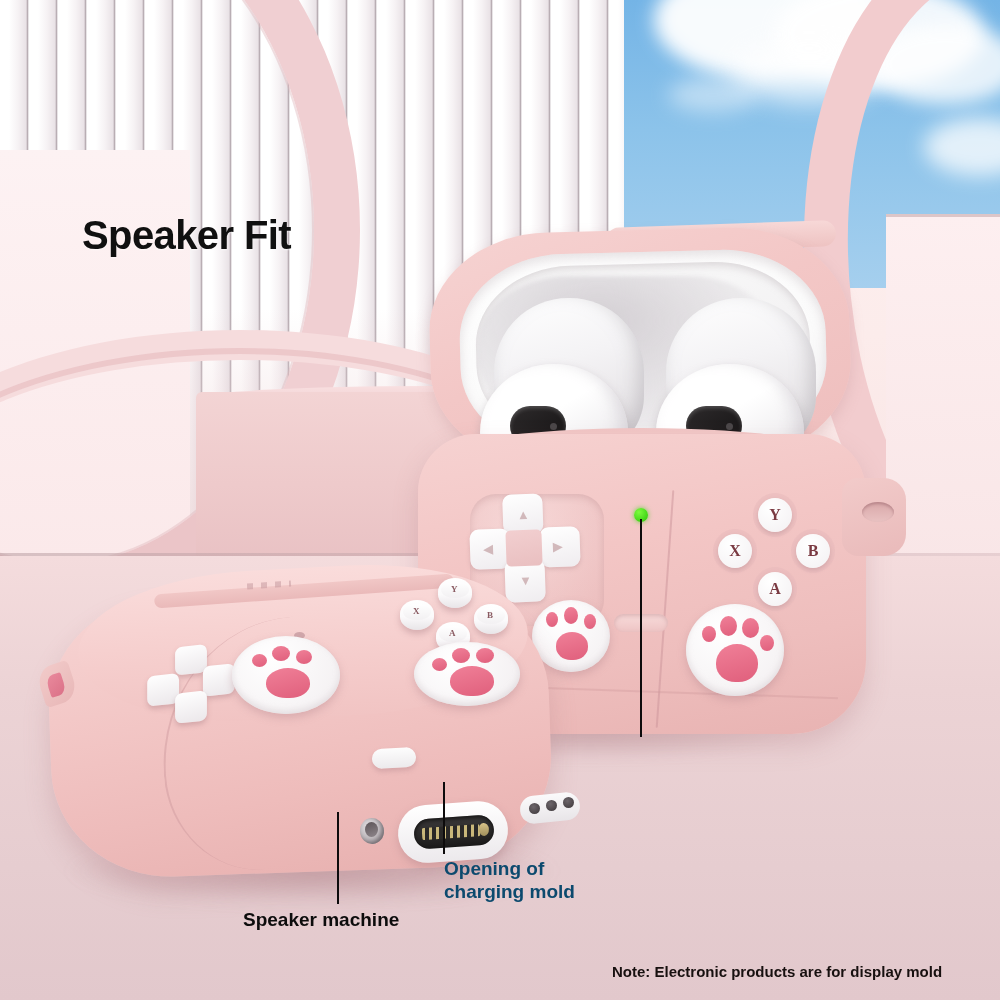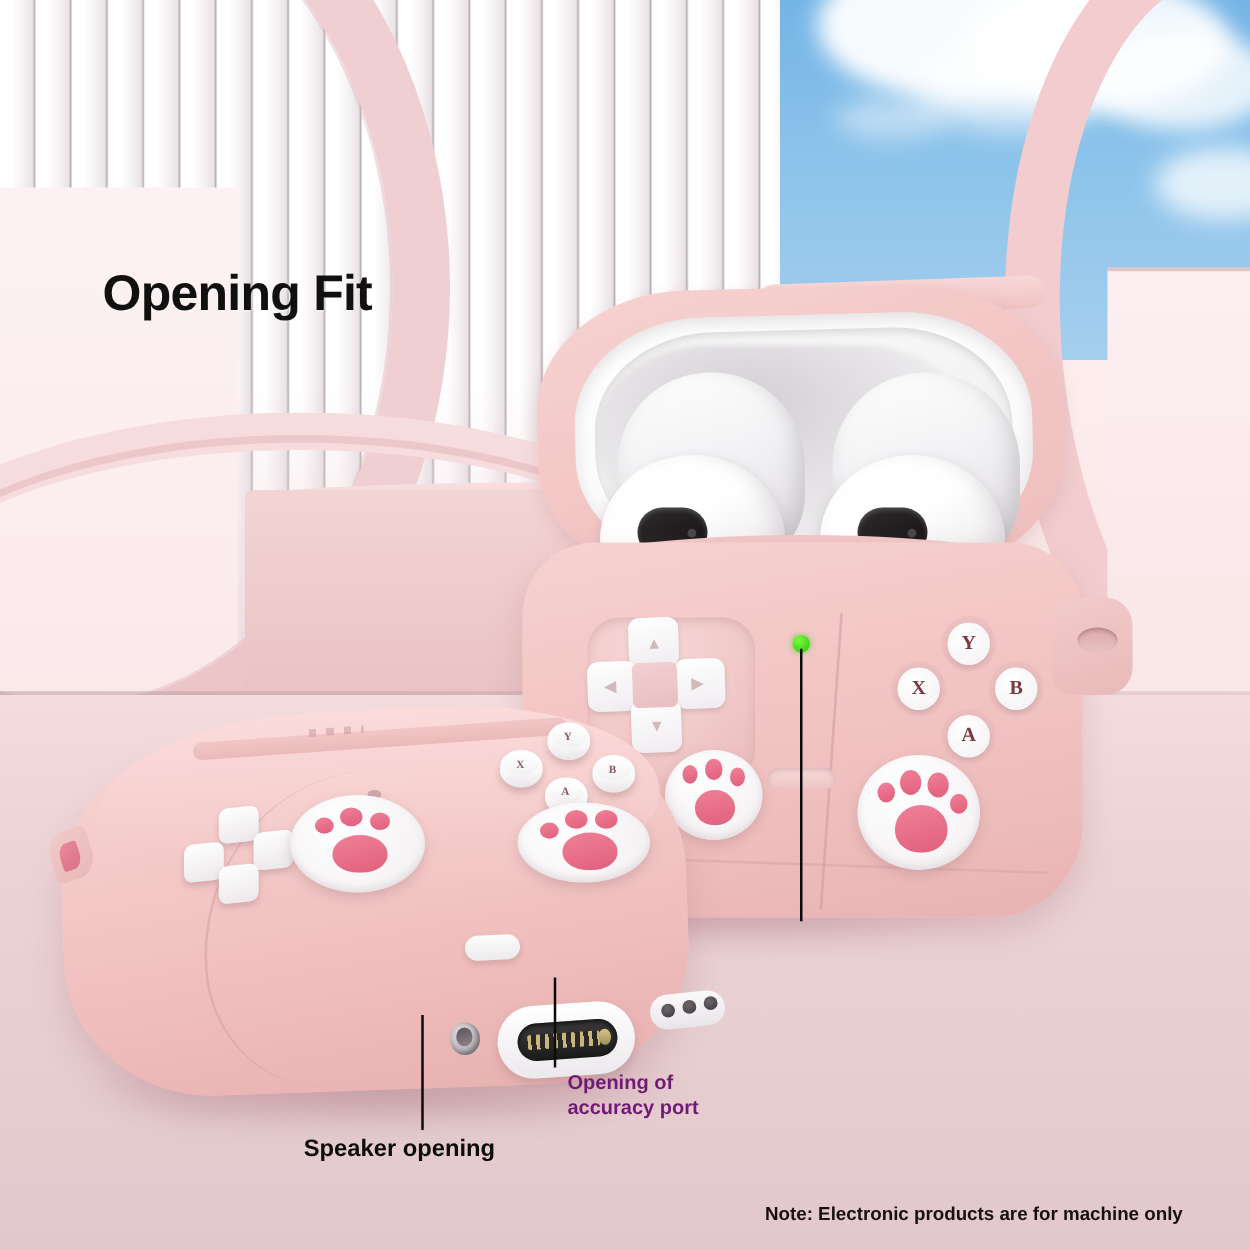--- a/index.html
+++ b/index.html
@@ -427,21 +427,21 @@
   }
   #title-main{left:76px;top:112px;width:320px;font-size:27px;line-height:1.2;}
   #title-sub{left:82px;top:213px;font-size:40px;font-weight:700;letter-spacing:-.6px;}
   #label-hole{left:58px;top:328px;width:160px;font-size:16px;font-weight:700;line-height:1.35;color:#141414;}
   #label-fitfit{left:235px;top:336px;font-size:20px;font-weight:700;color:#141414;}
   #comma-mark{left:206px;top:336px;font-size:22px;color:#3a3438;font-weight:700;}
 
   .callout-label{position:absolute;font-weight:700;line-height:1.22;}
   #label-led{left:657px;top:742px;font-size:19px;color:#3a1a22;}
   #label-speaker{left:243px;top:908px;font-size:19px;color:#0c0c0c;}
-  #label-charge{left:454px;top:857px;width:200px;font-size:16px;color:#701a75;}
+  #label-charge{left:444px;top:857px;width:200px;font-size:19px;color:#0c4a6e;}
 
   #note-footer{
     position:absolute;left:612px;top:963px;font-size:15px;font-weight:700;color:#17100f;
   }
 
   .lead-line{position:absolute;background:#0d0b0c;}
   #lead-led{left:640px;top:519px;width:2px;height:218px;}
   #lead-led-dot{
     position:absolute;left:634px;top:508px;width:14px;height:14px;border-radius:50%;
     background:radial-gradient(circle at 35% 30%,#7dfb3d,#27c505);
@@ -621,33 +621,33 @@
       <div class="cf-port-tab"></div>
     </div>
     <div class="cf-speaker"></div>
     <div class="cf-speaker-hole"></div>
     <div class="cf-mic-pad"></div>
     <div class="cf-mic-h" style="left:487px;top:247px;"></div>
     <div class="cf-mic-h" style="left:504px;top:244px;"></div>
     <div class="cf-mic-h" style="left:521px;top:241px;"></div>
   </div>
 
-  <div class="t-headline" id="title-sub">Opening Fit</div>
+  <div class="t-headline" id="title-sub">Speaker Fit</div>
 
   <div id="label-hole">Hole location accuracy</div>
   <div id="comma-mark">,</div>
   <div id="label-fitfit">Fit fit</div>
 
   <div id="lead-led-dot"></div>
   <div class="lead-line" id="lead-led"></div>
 
   <div class="lead-line" id="lead-speaker"></div>
-  <div class="callout-label" id="label-speaker">Speaker opening</div>
+  <div class="callout-label" id="label-speaker">Speaker machine</div>
 
   <div class="lead-line" id="lead-charge"></div>
   <div class="callout-label" id="label-charge">
     <div>Opening of</div>
-    <div>accuracy port</div>
+    <div>charging mold</div>
   </div>
 
-  <div id="note-footer">Note: Electronic products are for machine only</div>
+  <div id="note-footer">Note: Electronic products are for display mold</div>
 
 </div>
 
 </body></html>

